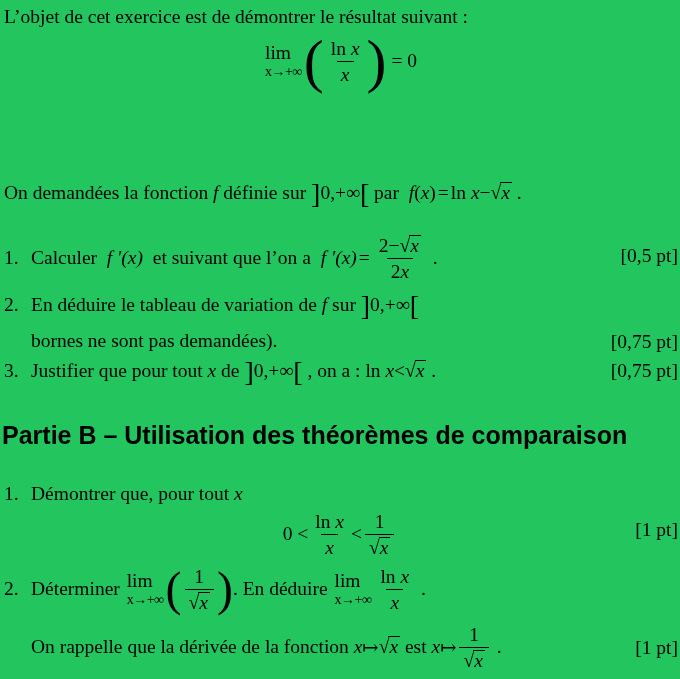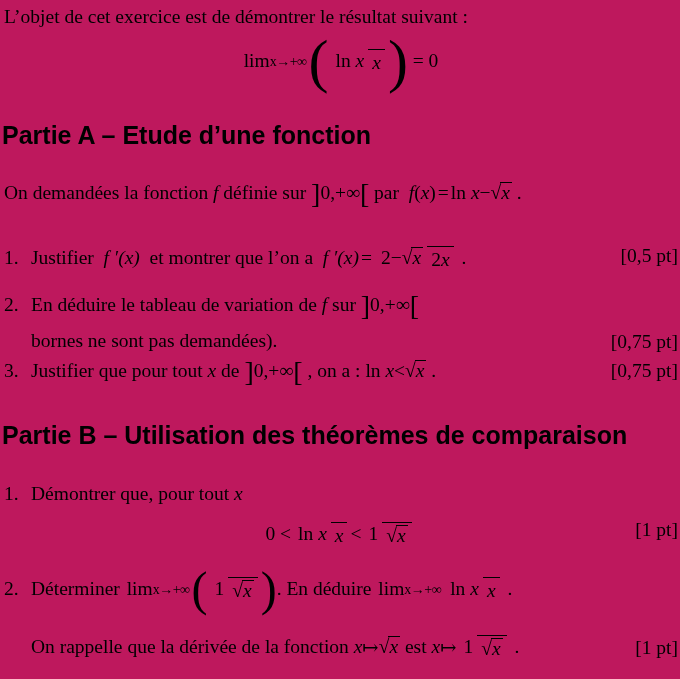--- a/index.html
+++ b/index.html
@@ -1,38 +1,38 @@
 <!DOCTYPE html>
 <html><head>
 <meta charset="utf-8">
 <style>
   html, body { margin:0; padding:0; background:#ffffff; }
   #doc {
     position:relative;
     width:680px; height:679px;
-    background:#be185d;
+    background:#22c55e;
     color:#000000;
     font-family:"Liberation Serif", "DejaVu Serif", serif;
     font-size:19.5px;
     overflow:hidden;
   }
   .row { position:absolute; left:4px; display:flex; align-items:center; white-space:pre; }
   .center-row { position:absolute; left:0; width:680px; display:flex; justify-content:center; align-items:center; white-space:pre; }
   .h { position:absolute; left:2px; font-family:"Liberation Sans","DejaVu Sans",sans-serif; font-weight:700; font-size:25px; white-space:pre; }
   .it { font-style:italic; }
   .numcol { display:inline-block; width:27px; flex:none; }
   .pts { position:absolute; right:2px; font-weight:400; white-space:pre; }
 
   
-  .frac { display:inline-flex; align-items:flex-start; line-height:1.18; margin:14px 3px; text-align:center; }
+  .frac { display:inline-flex; flex-direction:column; align-items:center; line-height:1.18; margin:14px 3px; text-align:center; }
   .frac .fnum { display:block; padding:0 4px 1px 4px; }
   .frac .fden { display:block; padding:1px 4px 0 4px; border-top:1px solid #000; }
 
   
-  .lim { display:inline-flex; flex-direction:row; align-items:center; line-height:1; margin:0 2px; }
+  .lim { display:inline-flex; flex-direction:column; line-height:1; margin:0 2px; }
   .lim .lsub { font-size:14px; margin-top:2px; letter-spacing:-0.5px; }
 
   
   .bigp { line-height:0; font-weight:400; }
   .bigp.xl { font-size:60px; }
   .bigp.lg { font-size:48px; }
 
   
   .sqrt { white-space:pre; display:inline-block; }
   .sqrt .rad { display:inline-block; border-top:1.2px solid #000; line-height:1.05; padding:0 2px 0 1px; margin-left:-1px; }
@@ -58,21 +58,20 @@
     </span>
     <span class="bigp xl">(</span>
     <span class="frac">
       <span class="fnum"><span>ln </span><span class="it">x</span></span>
       <span class="fden it">x</span>
     </span>
     <span class="bigp xl">)</span>
     <span> = 0</span>
   </div>
 
-  <div class="h" style="top:121px;">Partie A – Etude d’une fonction</div>
 
   <div class="row" style="top:172px; height:42px;">
     <span>On demandées la fonction </span>
     <span class="it">f</span>
     <span> définie sur </span>
     <span class="iv"><span class="br">]</span><span>0,+∞</span><span class="br">[</span></span>
     <span> par  </span>
     <span class="it">f</span>
     <span>(</span>
     <span class="it">x</span>
@@ -80,23 +79,23 @@
     <span class="eqsp">=</span>
     <span>ln </span>
     <span class="it">x</span>
     <span>−</span>
     <span class="sqrt"><span>√</span><span class="rad it">x</span></span>
     <span> .</span>
   </div>
 
   <div class="row" style="top:224px; height:68px;">
     <span class="numcol">1.</span>
-    <span>Justifier  </span>
+    <span>Calculer  </span>
     <span class="it">f ′(x)</span>
-    <span>  et montrer que l’on a  </span>
+    <span>  et suivant que l’on a  </span>
     <span class="it">f ′(x)</span>
     <span class="eqsp">=</span>
     <span class="frac">
       <span class="fnum"><span>2−</span><span class="sqrt"><span>√</span><span class="rad it">x</span></span></span>
       <span class="fden"><span>2</span><span class="it">x</span></span>
     </span>
     <span> .</span>
   </div>
   <span class="pts" style="top:245px;">[0,5 pt]</span>
 

